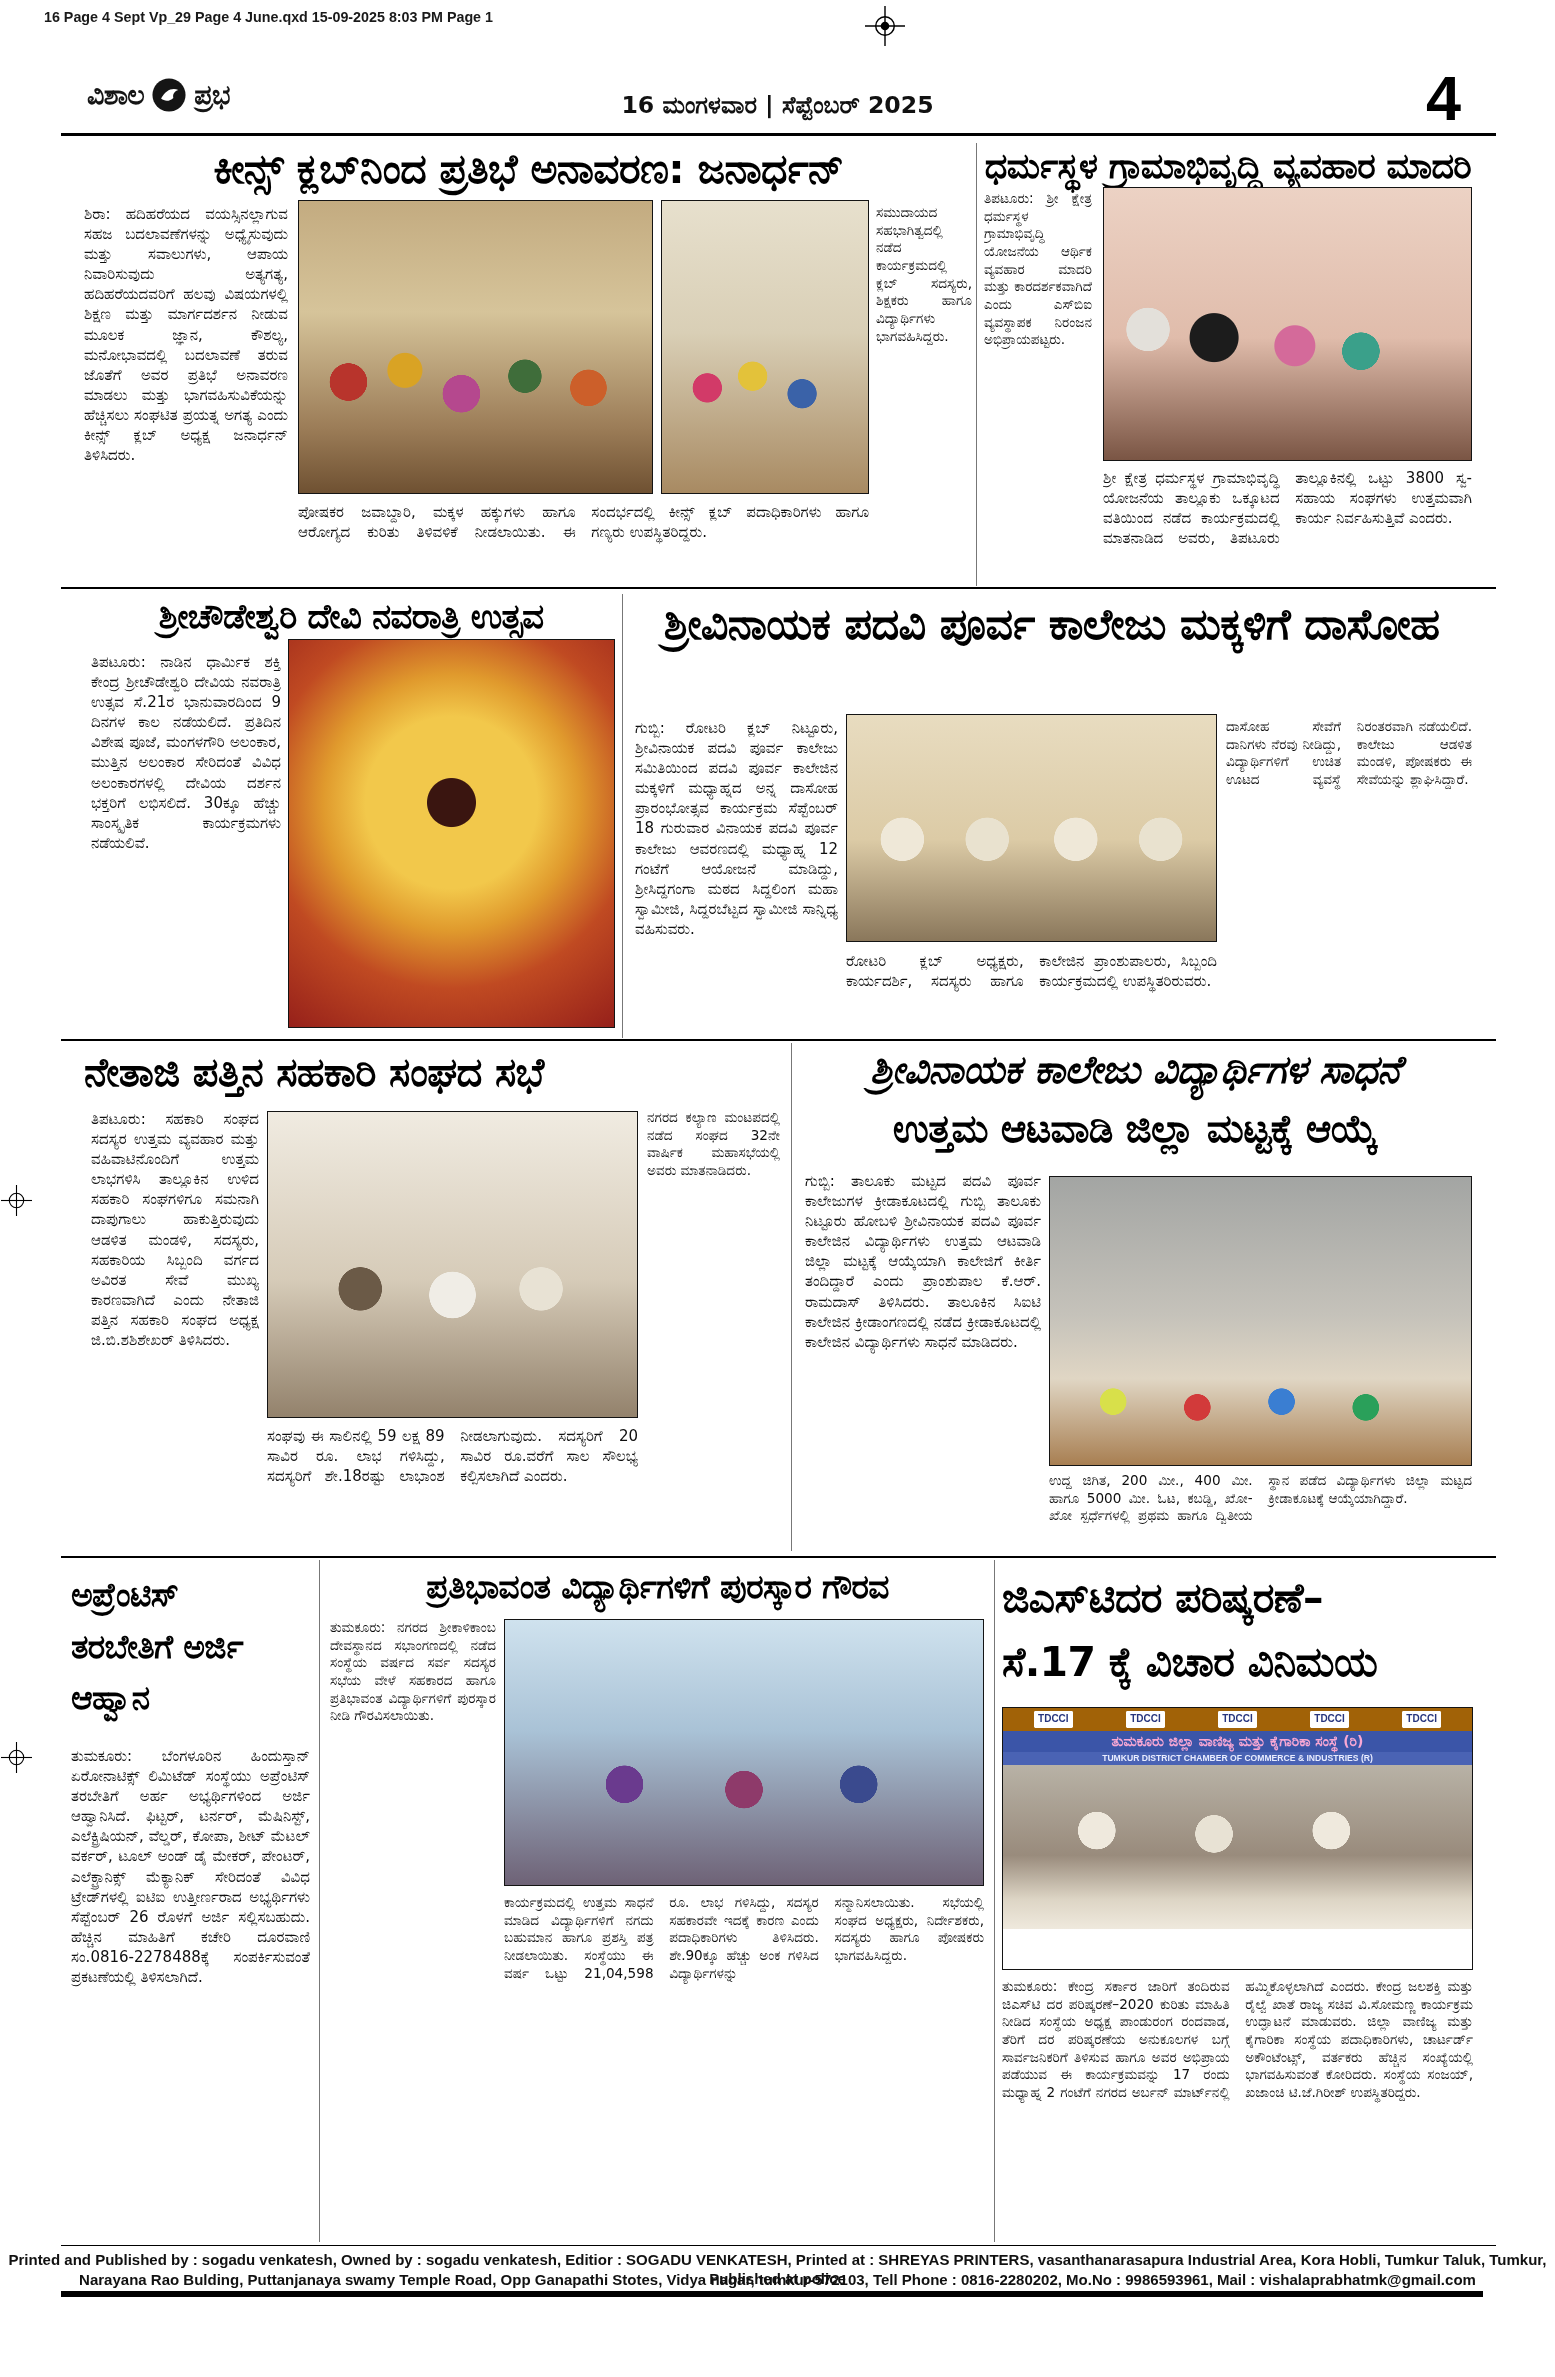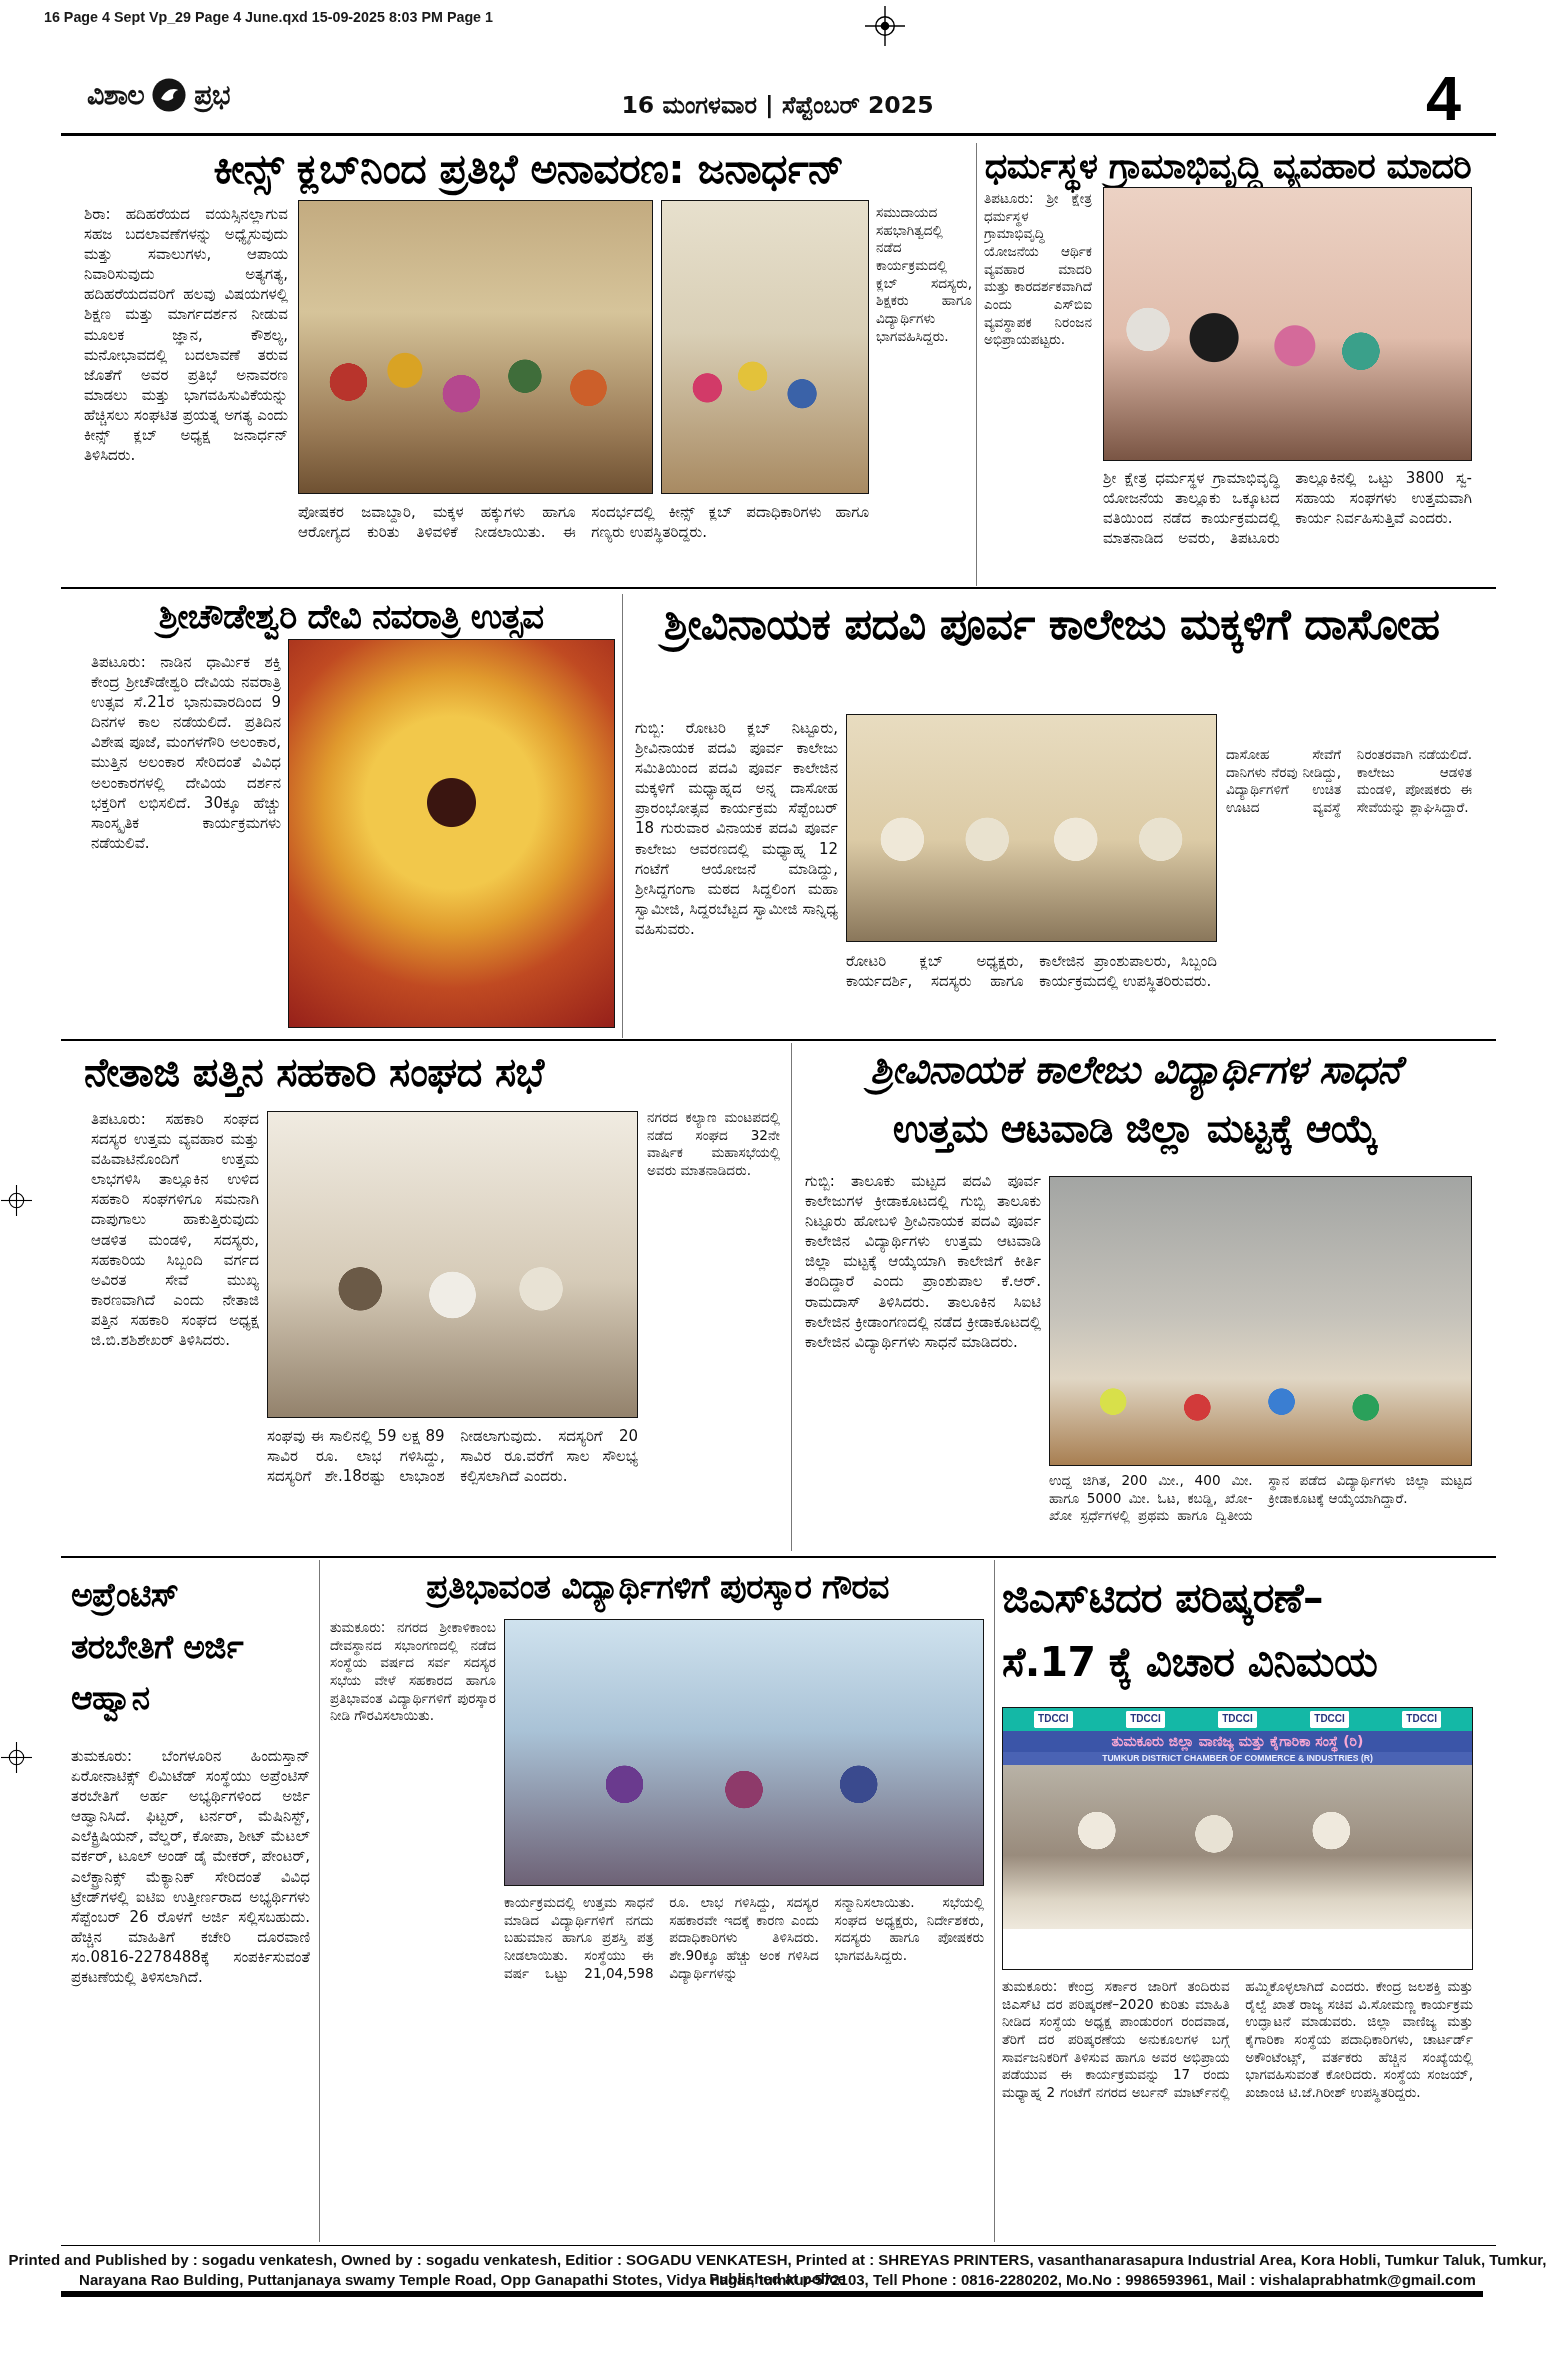--- a/index.html
+++ b/index.html
@@ -59,21 +59,21 @@
   .photo-stage{background:
      radial-gradient(circle at 25% 62%, #6a3a8e 0 18.6px, transparent 19px),
      radial-gradient(circle at 50% 64%, #8e3a6a 0 18.6px, transparent 19px),
      radial-gradient(circle at 74% 62%, #3a4a8e 0 18.6px, transparent 19px),
      linear-gradient(180deg,#cfe2ee 0%,#a9c2d6 42%,#6e6276 100%);}
   .photo-gst-low{background:
      radial-gradient(circle at 20% 40%, #efe9dd 0 18.6px, transparent 19px),
      radial-gradient(circle at 45% 42%, #e8e2d4 0 18.6px, transparent 19px),
      radial-gradient(circle at 70% 40%, #efe9dd 0 18.6px, transparent 19px),
      linear-gradient(180deg,#b8b2a6 0%,#998b7c 55%,#ddd5c5 82%,#efe9dd 100%);}
-  .gst-banner{background:#14b8a6;display:flex;align-items:center;justify-content:space-around;padding:2.9px 4.3px;}
+  .gst-banner{background:#a16207;display:flex;align-items:center;justify-content:space-around;padding:2.9px 4.3px;}
   .tdcci-chip{background:#ffffff;color:#27357d;font:700 10px/1.4 "Liberation Sans",sans-serif;
               padding:1.4px 4.3px;border-radius:1.4px;}
   .gst-band-kn{background:#3b55a8;color:#f9a8d4;font-size:14px;font-weight:700;text-align:center;line-height:1.5;}
   .gst-band-en{background:#4a63b4;color:#e8ecff;font:600 8.6px/1.6 "Liberation Sans",sans-serif;text-align:center;}
   .footer-line{font:700 15px/1.25 "Liberation Sans",sans-serif;text-align:center;color:#111;}
   .regmark{position:absolute;}
 </style>
 </head>
 <body>
 
@@ -128,21 +128,21 @@
 
   <div class="abs hl" style="left:84px;top:598px;width:534px;font-size:34px;">ಶ್ರೀಚೌಡೇಶ್ವರಿ ದೇವಿ ನವರಾತ್ರಿ ಉತ್ಸವ</div>
   <div class="abs body-text" style="left:91px;top:652px;width:190px;height:383px;overflow:hidden;">ತಿಪಟೂರು: ನಾಡಿನ ಧಾರ್ಮಿಕ ಶಕ್ತಿ ಕೇಂದ್ರ ಶ್ರೀಚೌಡೇಶ್ವರಿ ದೇವಿಯ ನವರಾತ್ರಿ ಉತ್ಸವ ಸೆ.21ರ ಭಾನುವಾರದಿಂದ 9 ದಿನಗಳ ಕಾಲ ನಡೆಯಲಿದೆ. ಪ್ರತಿದಿನ ವಿಶೇಷ ಪೂಜೆ, ಮಂಗಳಗೌರಿ ಅಲಂಕಾರ, ಮುತ್ತಿನ ಅಲಂಕಾರ ಸೇರಿದಂತೆ ವಿವಿಧ ಅಲಂಕಾರಗಳಲ್ಲಿ ದೇವಿಯ ದರ್ಶನ ಭಕ್ತರಿಗೆ ಲಭಿಸಲಿದೆ. 30ಕ್ಕೂ ಹೆಚ್ಚು ಸಾಂಸ್ಕೃತಿಕ ಕಾರ್ಯಕ್ರಮಗಳು ನಡೆಯಲಿವೆ.</div>
   <div class="abs photo photo-deity" style="left:288px;top:639px;width:327px;height:389px;"></div>
 
   <div class="abs vline" style="left:622px;top:594px;height:444px;"></div>
 
   <div class="abs hl" style="left:631px;top:601px;width:841px;font-size:43px;">ಶ್ರೀವಿನಾಯಕ ಪದವಿ ಪೂರ್ವ ಕಾಲೇಜು ಮಕ್ಕಳಿಗೆ ದಾಸೋಹ</div>
   <div class="abs body-text" style="left:635px;top:718px;width:203px;height:317px;overflow:hidden;">ಗುಬ್ಬಿ: ರೋಟರಿ ಕ್ಲಬ್ ನಿಟ್ಟೂರು, ಶ್ರೀವಿನಾಯಕ ಪದವಿ ಪೂರ್ವ ಕಾಲೇಜು ಸಮಿತಿಯಿಂದ ಪದವಿ ಪೂರ್ವ ಕಾಲೇಜಿನ ಮಕ್ಕಳಿಗೆ ಮಧ್ಯಾಹ್ನದ ಅನ್ನ ದಾಸೋಹ ಪ್ರಾರಂಭೋತ್ಸವ ಕಾರ್ಯಕ್ರಮ ಸೆಪ್ಟೆಂಬರ್ 18 ಗುರುವಾರ ವಿನಾಯಕ ಪದವಿ ಪೂರ್ವ ಕಾಲೇಜು ಆವರಣದಲ್ಲಿ ಮಧ್ಯಾಹ್ನ 12 ಗಂಟೆಗೆ ಆಯೋಜನೆ ಮಾಡಿದ್ದು, ಶ್ರೀಸಿದ್ದಗಂಗಾ ಮಠದ ಸಿದ್ದಲಿಂಗ ಮಹಾ ಸ್ವಾಮೀಜಿ, ಸಿದ್ದರಬೆಟ್ಟದ ಸ್ವಾಮೀಜಿ ಸಾನ್ನಿಧ್ಯ ವಹಿಸುವರು.</div>
   <div class="abs photo photo-rotary" style="left:846px;top:714px;width:371px;height:228px;"></div>
-  <div class="abs body-text cols-2 body-sm" style="left:1226px;top:746px;width:246px;height:317px;overflow:hidden;">ದಾಸೋಹ ಸೇವೆಗೆ ದಾನಿಗಳು ನೆರವು ನೀಡಿದ್ದು, ವಿದ್ಯಾರ್ಥಿಗಳಿಗೆ ಉಚಿತ ಊಟದ ವ್ಯವಸ್ಥೆ ನಿರಂತರವಾಗಿ ನಡೆಯಲಿದೆ. ಕಾಲೇಜು ಆಡಳಿತ ಮಂಡಳಿ, ಪೋಷಕರು ಈ ಸೇವೆಯನ್ನು ಶ್ಲಾಘಿಸಿದ್ದಾರೆ.</div>
+  <div class="abs body-text cols-2 body-sm" style="left:1226px;top:718px;width:246px;height:317px;overflow:hidden;">ದಾಸೋಹ ಸೇವೆಗೆ ದಾನಿಗಳು ನೆರವು ನೀಡಿದ್ದು, ವಿದ್ಯಾರ್ಥಿಗಳಿಗೆ ಉಚಿತ ಊಟದ ವ್ಯವಸ್ಥೆ ನಿರಂತರವಾಗಿ ನಡೆಯಲಿದೆ. ಕಾಲೇಜು ಆಡಳಿತ ಮಂಡಳಿ, ಪೋಷಕರು ಈ ಸೇವೆಯನ್ನು ಶ್ಲಾಘಿಸಿದ್ದಾರೆ.</div>
   <div class="abs body-text cols-2" style="left:846px;top:951px;width:371px;height:84px;overflow:hidden;">ರೋಟರಿ ಕ್ಲಬ್ ಅಧ್ಯಕ್ಷರು, ಕಾರ್ಯದರ್ಶಿ, ಸದಸ್ಯರು ಹಾಗೂ ಕಾಲೇಜಿನ ಪ್ರಾಂಶುಪಾಲರು, ಸಿಬ್ಬಂದಿ ಕಾರ್ಯಕ್ರಮದಲ್ಲಿ ಉಪಸ್ಥಿತರಿರುವರು.</div>
 
   <div class="abs rule" style="left:61px;top:1039px;width:1435px;height:2.1px;"></div>
 
   <div class="abs hl hl-left" style="left:84px;top:1051px;width:689px;font-size:40px;">ನೇತಾಜಿ ಪತ್ತಿನ ಸಹಕಾರಿ ಸಂಘದ ಸಭೆ</div>
   <div class="abs body-text" style="left:91px;top:1109px;width:168px;height:438px;overflow:hidden;">ತಿಪಟೂರು: ಸಹಕಾರಿ ಸಂಘದ ಸದಸ್ಯರ ಉತ್ತಮ ವ್ಯವಹಾರ ಮತ್ತು ವಹಿವಾಟಿನೊಂದಿಗೆ ಉತ್ತಮ ಲಾಭಗಳಿಸಿ ತಾಲ್ಲೂಕಿನ ಉಳಿದ ಸಹಕಾರಿ ಸಂಘಗಳಿಗೂ ಸಮನಾಗಿ ದಾಪುಗಾಲು ಹಾಕುತ್ತಿರುವುದು ಆಡಳಿತ ಮಂಡಳಿ, ಸದಸ್ಯರು, ಸಹಕಾರಿಯ ಸಿಬ್ಬಂದಿ ವರ್ಗದ ಅವಿರತ ಸೇವೆ ಮುಖ್ಯ ಕಾರಣವಾಗಿದೆ ಎಂದು ನೇತಾಜಿ ಪತ್ತಿನ ಸಹಕಾರಿ ಸಂಘದ ಅಧ್ಯಕ್ಷ ಜಿ.ಬಿ.ಶಶಿಶೇಖರ್ ತಿಳಿಸಿದರು.</div>
   <div class="abs photo photo-netaji" style="left:267px;top:1111px;width:371px;height:307px;"></div>
   <div class="abs body-text body-sm" style="left:647px;top:1109px;width:133px;height:438px;overflow:hidden;">ನಗರದ ಕಲ್ಯಾಣ ಮಂಟಪದಲ್ಲಿ ನಡೆದ ಸಂಘದ 32ನೇ ವಾರ್ಷಿಕ ಮಹಾಸಭೆಯಲ್ಲಿ ಅವರು ಮಾತನಾಡಿದರು.</div>
   <div class="abs body-text cols-2" style="left:267px;top:1426px;width:371px;height:121px;overflow:hidden;">ಸಂಘವು ಈ ಸಾಲಿನಲ್ಲಿ 59 ಲಕ್ಷ 89 ಸಾವಿರ ರೂ. ಲಾಭ ಗಳಿಸಿದ್ದು, ಸದಸ್ಯರಿಗೆ ಶೇ.18ರಷ್ಟು ಲಾಭಾಂಶ ನೀಡಲಾಗುವುದು. ಸದಸ್ಯರಿಗೆ 20 ಸಾವಿರ ರೂ.ವರೆಗೆ ಸಾಲ ಸೌಲಭ್ಯ ಕಲ್ಪಿಸಲಾಗಿದೆ ಎಂದರು.</div>
 

